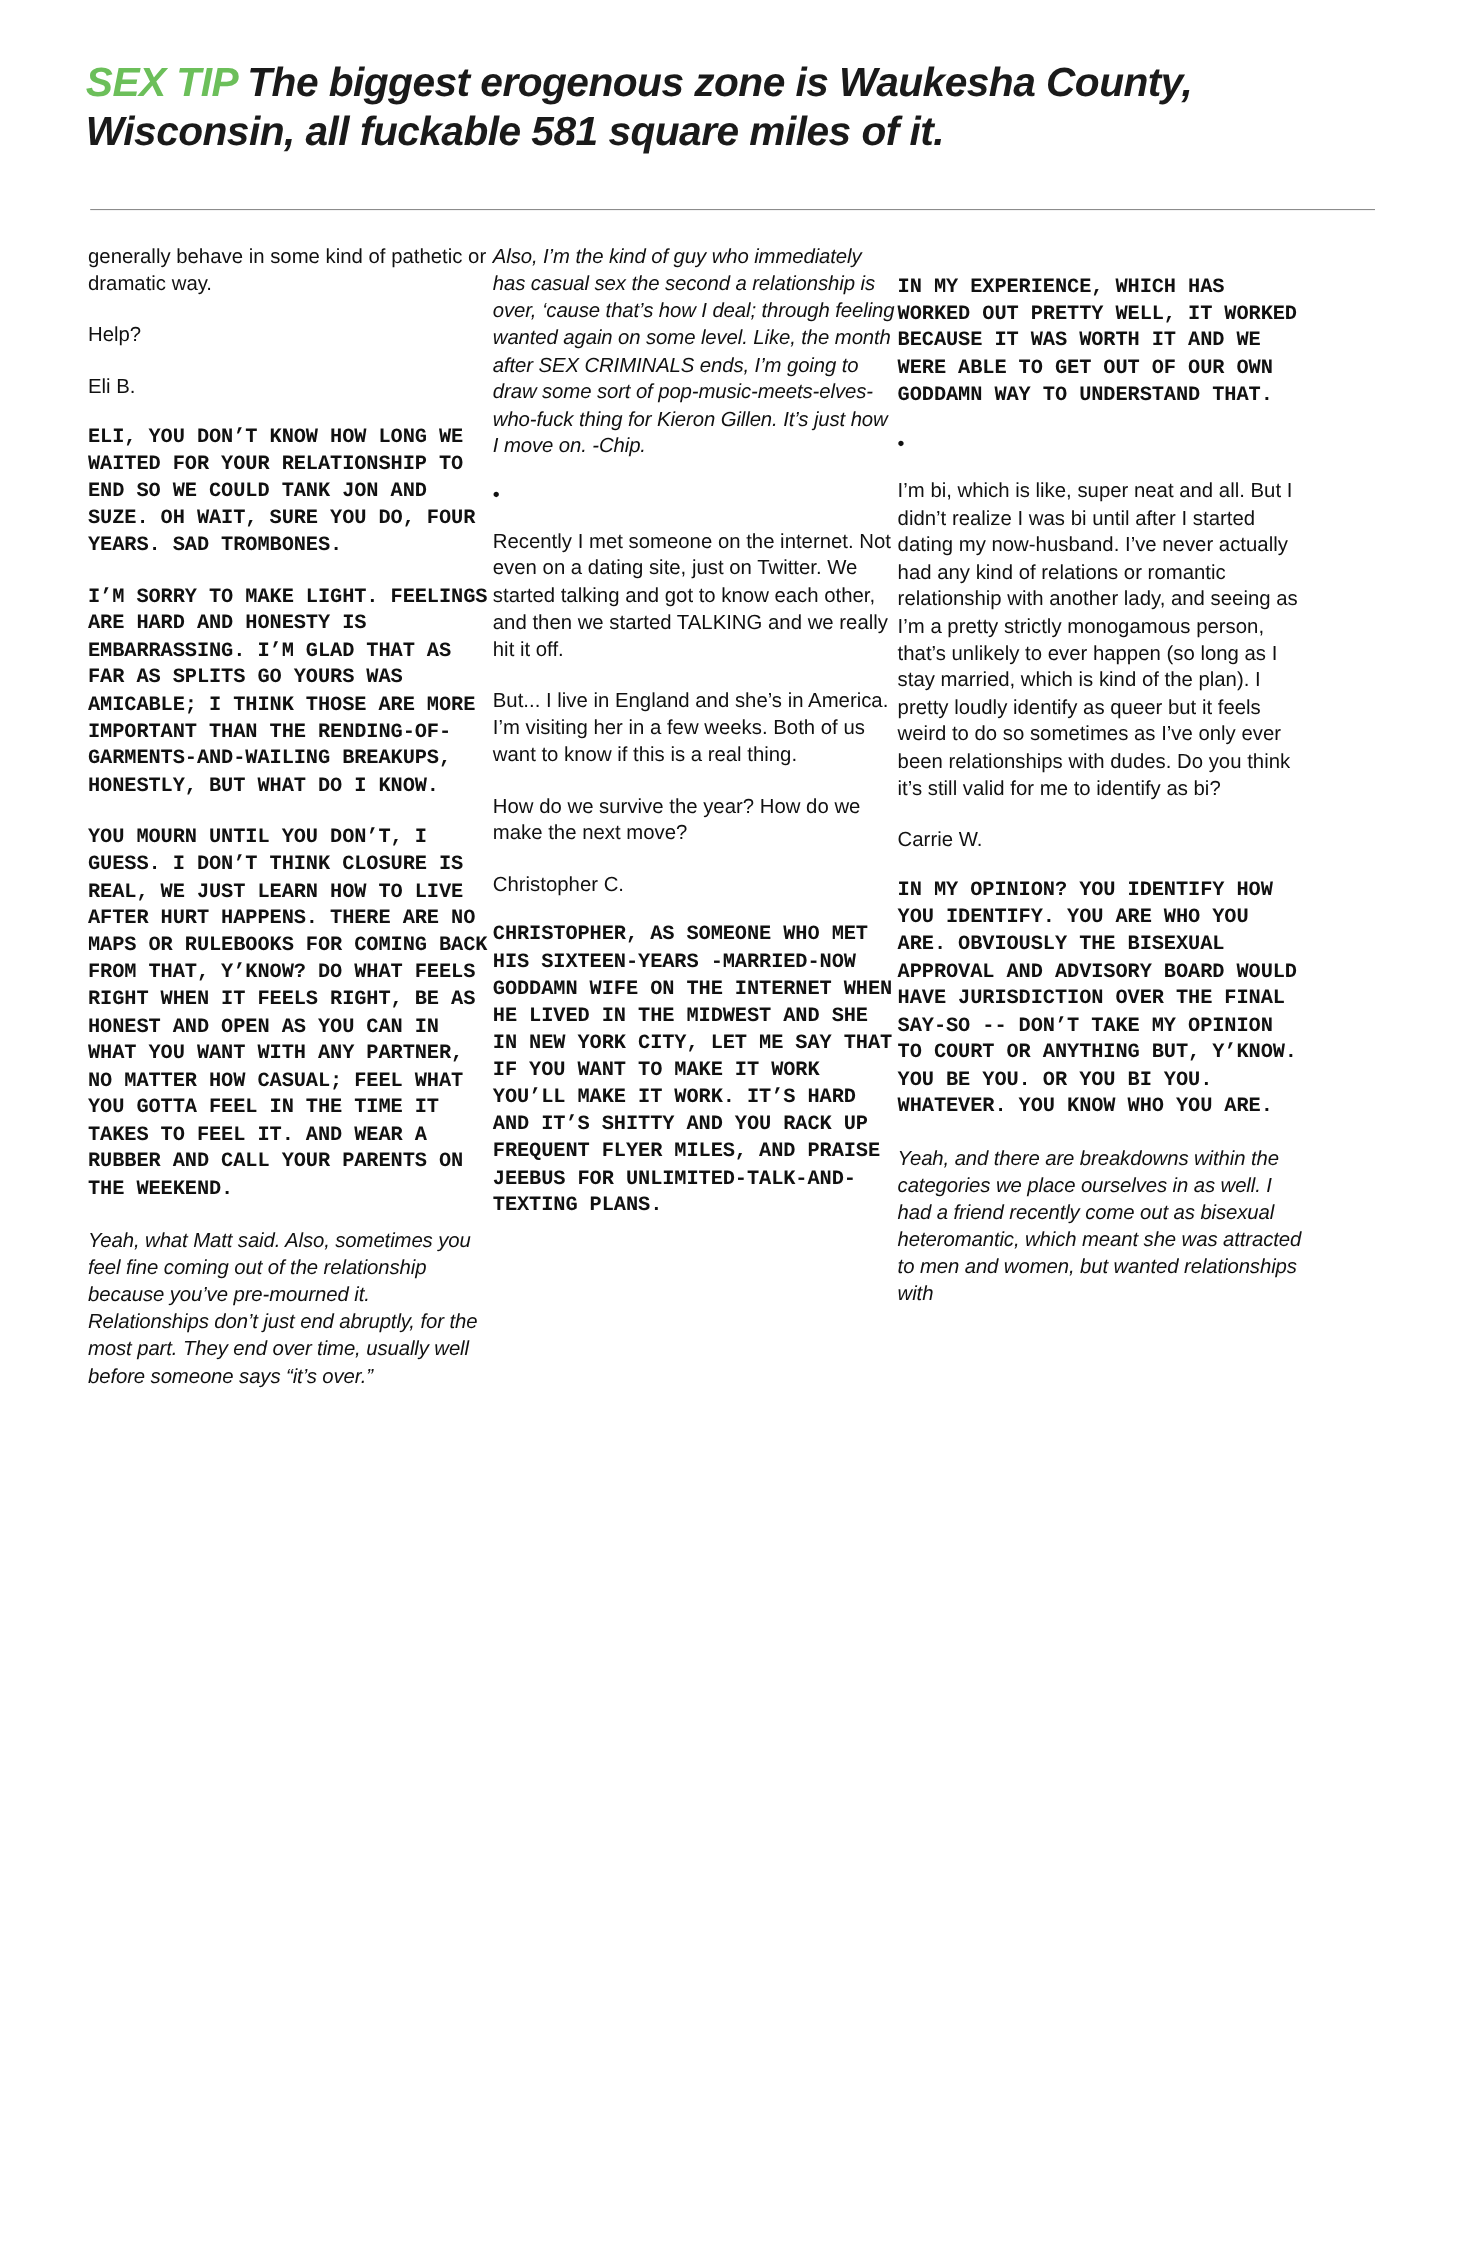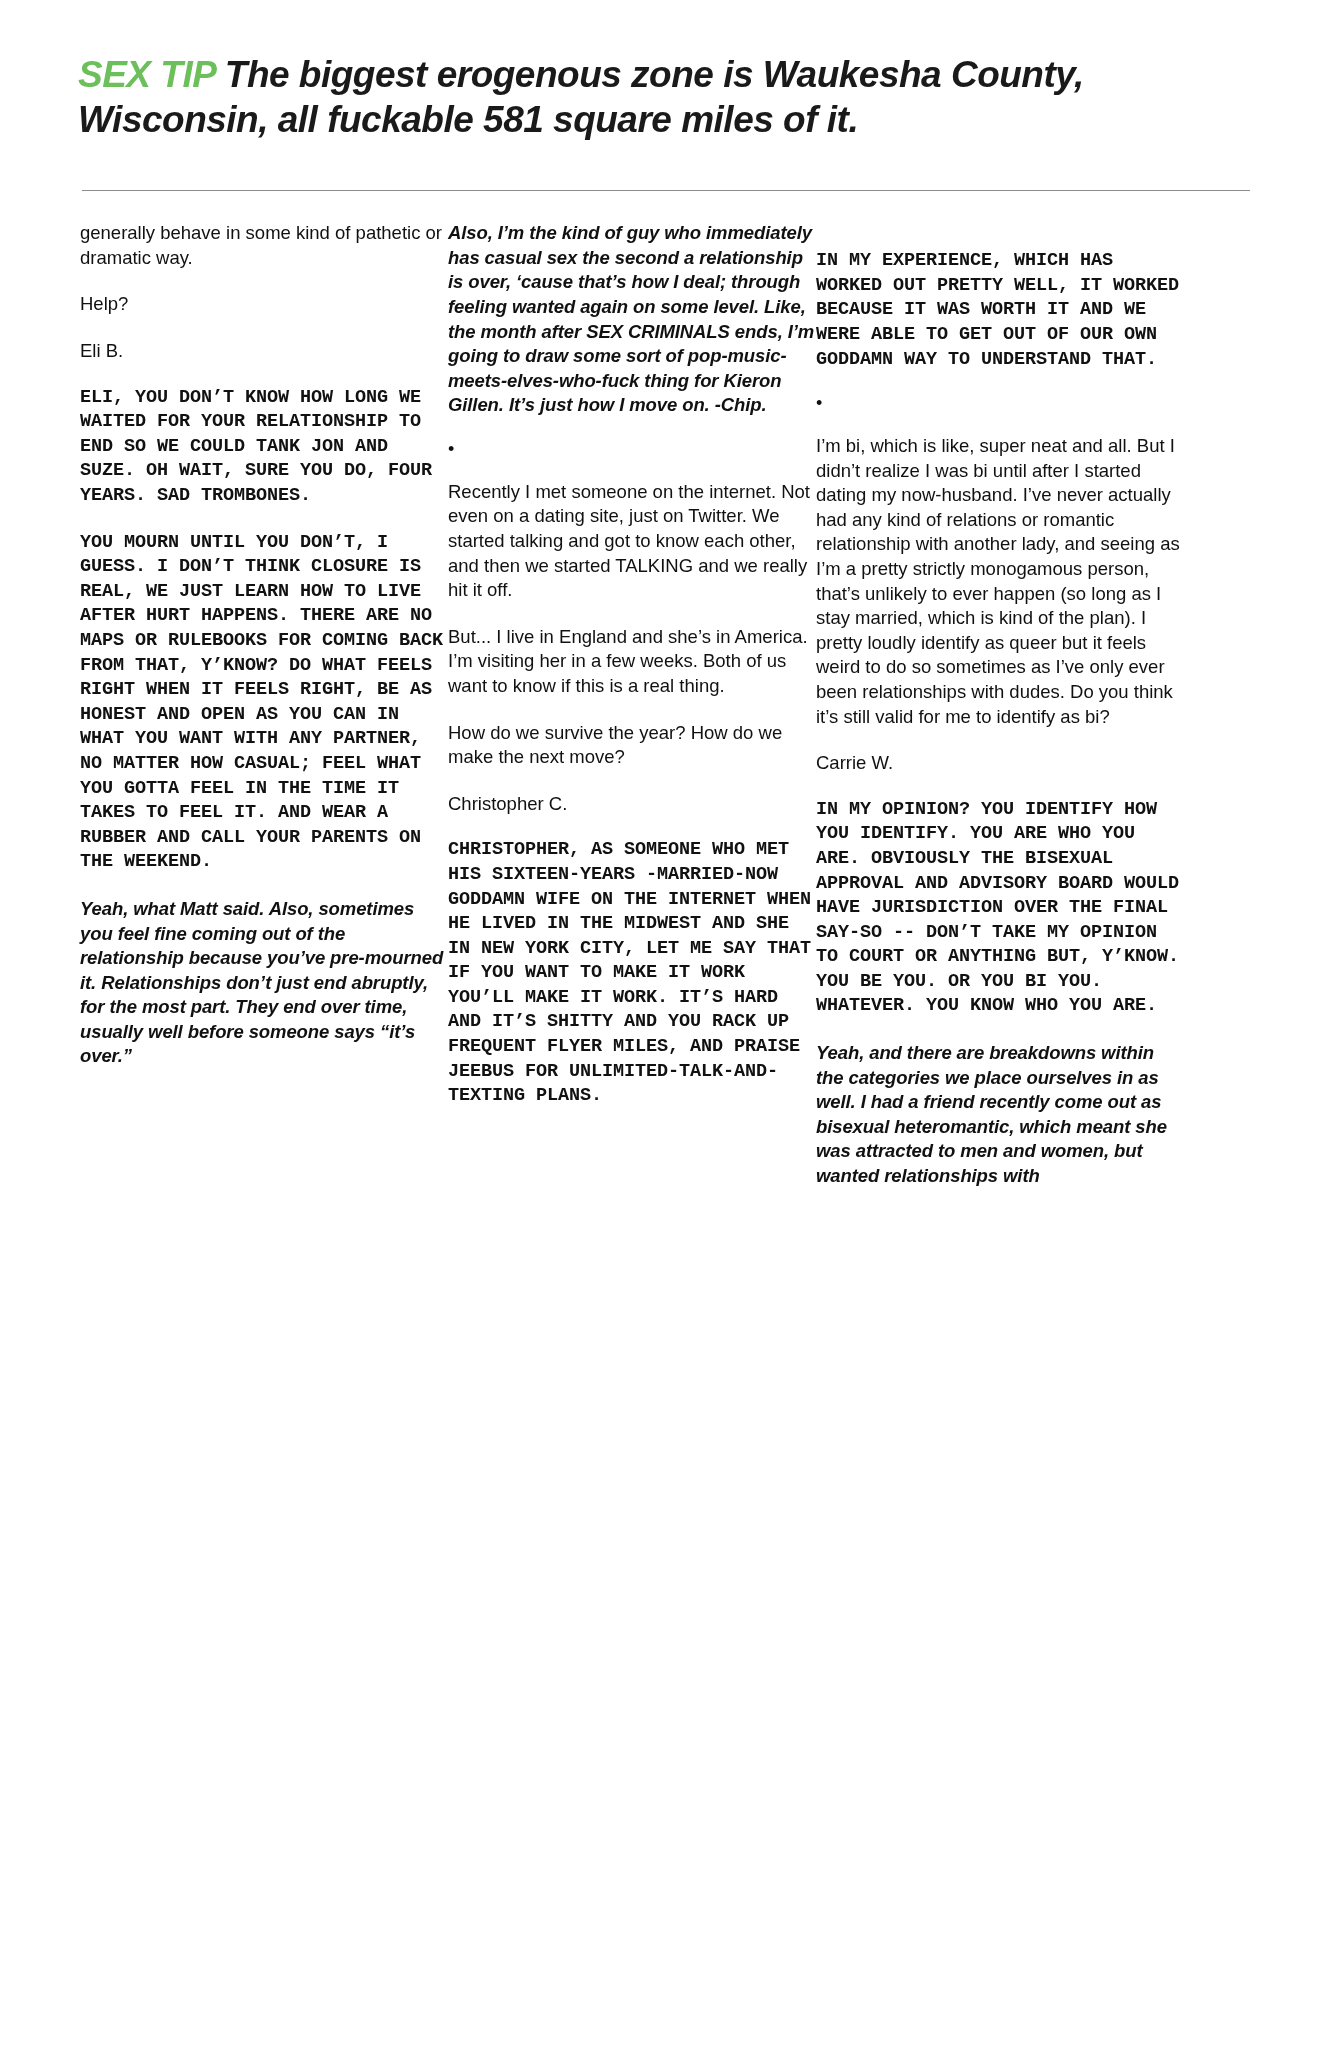--- a/index.html
+++ b/index.html
@@ -71,21 +71,21 @@
     font-weight: normal;
     font-style: normal;
   }
   p.bold {
     font-weight: bold;
     font-style: normal;
     letter-spacing: -0.1px;
     font-family: Liberation Mono, monospace;
   }
   p.bolditalic {
-    font-weight: bold;
+    font-weight: normal;
     font-style: italic;
     letter-spacing: -0.1px;
   }
   p.bullet {
     font-size: 18px;
     line-height: 1.1;
     margin-bottom: 20px;
   }
 </style>
 </head>
@@ -99,20 +99,21 @@
   </h1>
 
   <hr class="rule">
 
   <div class="columns">
     <div class="col left">
         <p class="reg">generally behave in some kind of pathetic or dramatic way.</p>
         <p class="reg">Help?</p>
         <p class="reg">Eli B.</p>
         <p class="bold">ELI, YOU DON’T KNOW HOW LONG WE WAITED FOR YOUR RELATIONSHIP TO END SO WE COULD TANK JON AND SUZE. OH WAIT, SURE YOU DO, FOUR YEARS.  SAD TROMBONES.</p>
+        <p class="bold">I’M SORRY TO MAKE LIGHT. FEELINGS ARE HARD AND HONESTY IS EMBARRASSING. I’M GLAD THAT AS FAR AS SPLITS GO YOURS WAS AMICABLE; I THINK THOSE ARE MORE IMPORTANT THAN THE RENDING-OF-GARMENTS-AND-WAILING BREAKUPS, HONESTLY, BUT WHAT DO I KNOW.</p>
         <p class="bold">YOU MOURN UNTIL YOU DON’T, I GUESS. I DON’T THINK CLOSURE IS REAL, WE JUST LEARN HOW TO LIVE AFTER HURT HAPPENS. THERE ARE NO MAPS OR RULEBOOKS FOR COMING BACK FROM THAT, Y’KNOW? DO WHAT FEELS RIGHT WHEN IT FEELS RIGHT, BE AS HONEST AND OPEN AS YOU CAN IN WHAT YOU WANT WITH ANY PARTNER, NO MATTER HOW CASUAL; FEEL WHAT YOU GOTTA FEEL IN THE TIME IT TAKES TO FEEL IT. AND WEAR A RUBBER AND CALL YOUR PARENTS ON THE WEEKEND.</p>
         <p class="bolditalic">Yeah, what Matt said. Also, sometimes you feel fine coming out of the relationship because you’ve pre-mourned it. Relationships don’t just end abruptly, for the most part. They end over time, usually well before someone says “it’s over.”</p>
       </div>
     <div class="col mid">
         <p class="bolditalic">Also, I’m the kind of guy who immediately has casual sex the second a relationship is over, ‘cause that’s how I deal; through feeling wanted again on some level. Like, the month after SEX CRIMINALS ends, I’m going to draw some sort of pop-music-meets-elves-who-fuck thing for Kieron Gillen. It’s just how I move on. -Chip.</p>
         <p class="bullet">•</p>
         <p class="reg">Recently I met someone on the internet. Not even on a dating site, just on Twitter. We started talking and got to know each other, and then we started TALKING and we really hit it off.</p>
         <p class="reg">But... I live in England and she’s in America. I’m visiting her in a few weeks. Both of us want to know if this is a real thing.</p>
         <p class="reg">How do we survive the year? How do we make the next move?</p>
         <p class="reg">Christopher C.</p>

